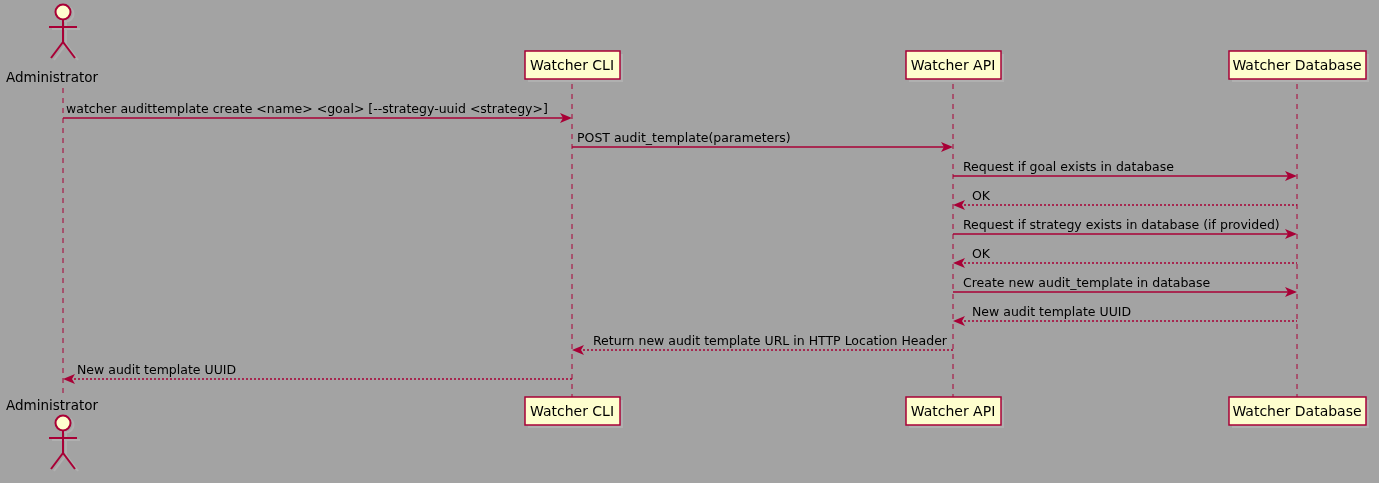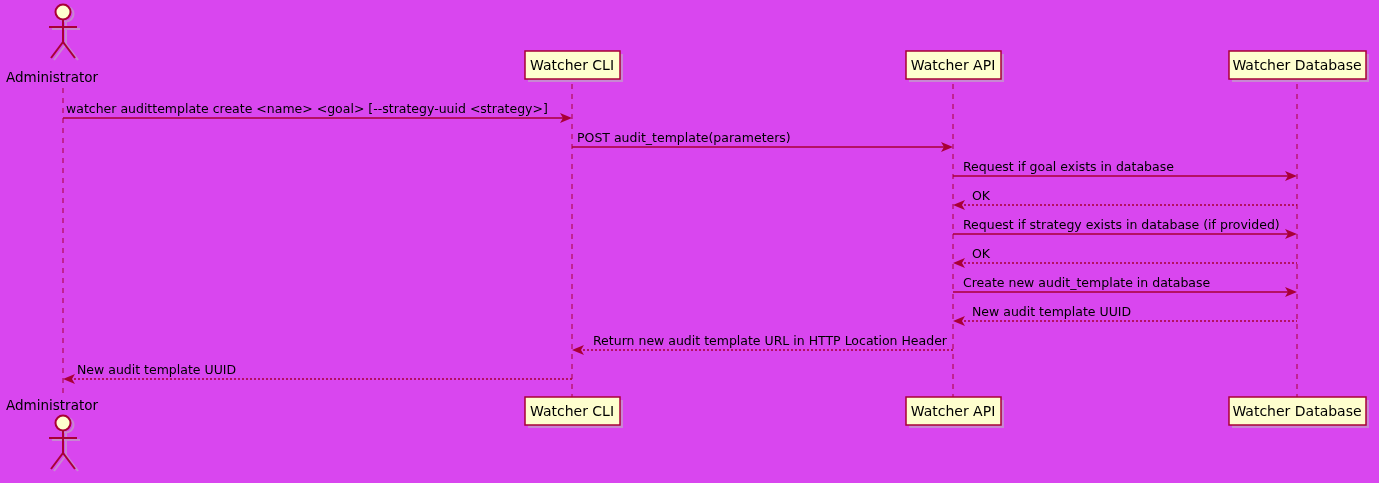--- a/index.html
+++ b/index.html
@@ -10,21 +10,21 @@
   body {
     font-family: "DejaVu Sans", sans-serif;
     width: 1379px;
     height: 483px;
     overflow: hidden;
   }
   #diagram {
     position: relative;
     width: 1379px;
     height: 483px;
-    background: #d946ef;
+    background: #a3a3a3;
   }
   svg#seq {
     position: absolute;
     top: 0;
     left: 0;
     width: 1379px;
     height: 483px;
   }
   .lifeline {
     stroke: #A80036;

